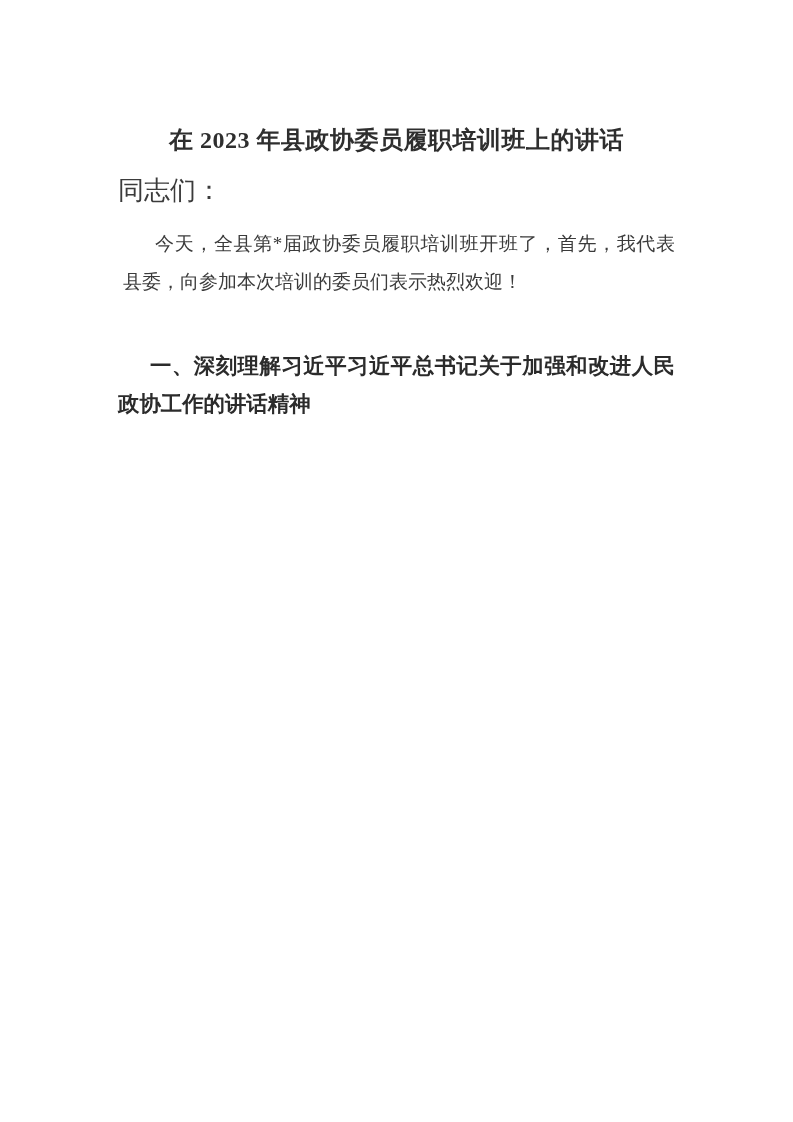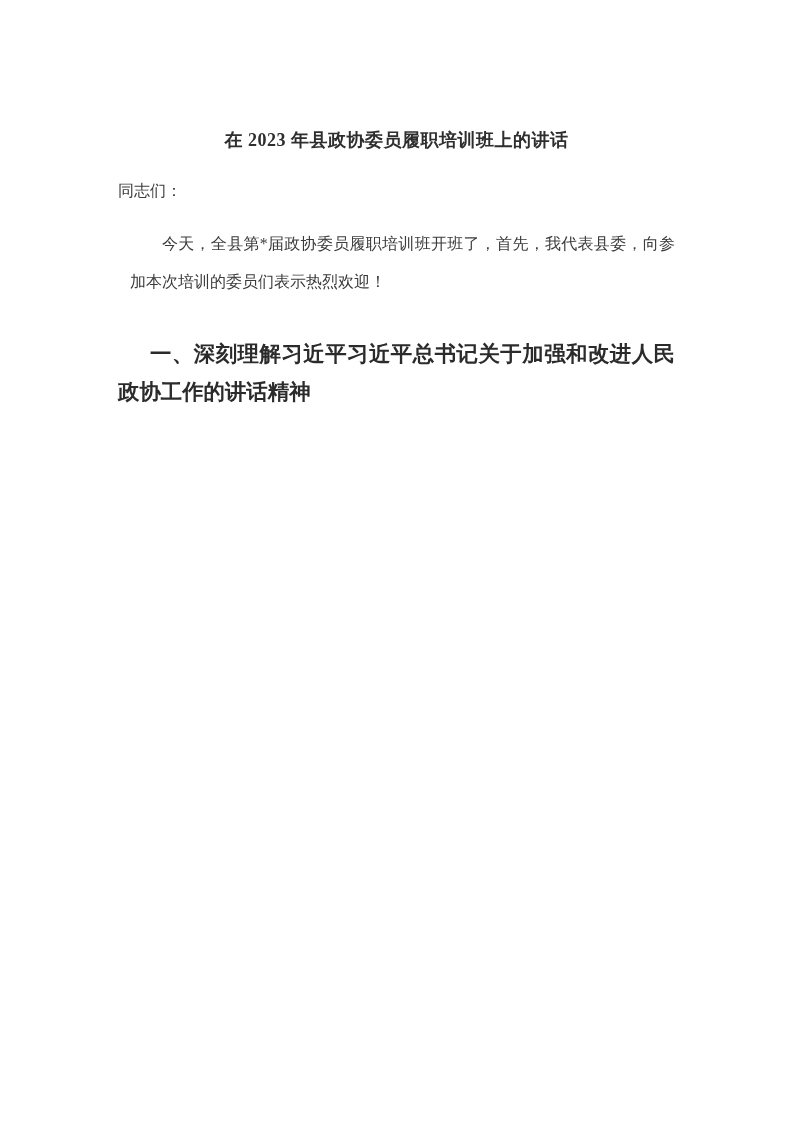--- a/index.html
+++ b/index.html
@@ -21,45 +21,45 @@
     overflow: hidden;
   }
   .content {
     position: absolute;
     left: 118px;
     top: 120px;
     width: 557px;
   }
   .doc-title {
     margin: 0 0 12px 0;
-    font-size: 18px;
+    font-size: 24px;
     line-height: 40px;
     font-weight: bold;
     text-align: center;
     color: #2e2e2e;
     letter-spacing: 0.5px;
     white-space: nowrap;
   }
   .salutation {
     margin: 0;
-    font-size: 16px;
+    font-size: 26px;
     line-height: 38px;
     color: #3b3b3b;
   }
   .para {
-    margin: 15px 0 0 12px;
-    font-size: 16px;
+    margin: 15px 0 0 5px;
+    font-size: 19px;
     line-height: 38px;
     color: #3b3b3b;
     text-align: justify;
     text-justify: inter-ideograph;
     text-indent: 32px;
   }
   .section-heading {
-    margin: 34px 0 5px 0;
+    margin: 46px 0 5px 0;
     font-size: 21.4px;
     line-height: 38px;
     font-weight: bold;
     color: #2b2b2b;
     text-align: justify;
     text-justify: inter-ideograph;
     text-indent: 32px;
   }
 </style>
 </head>

